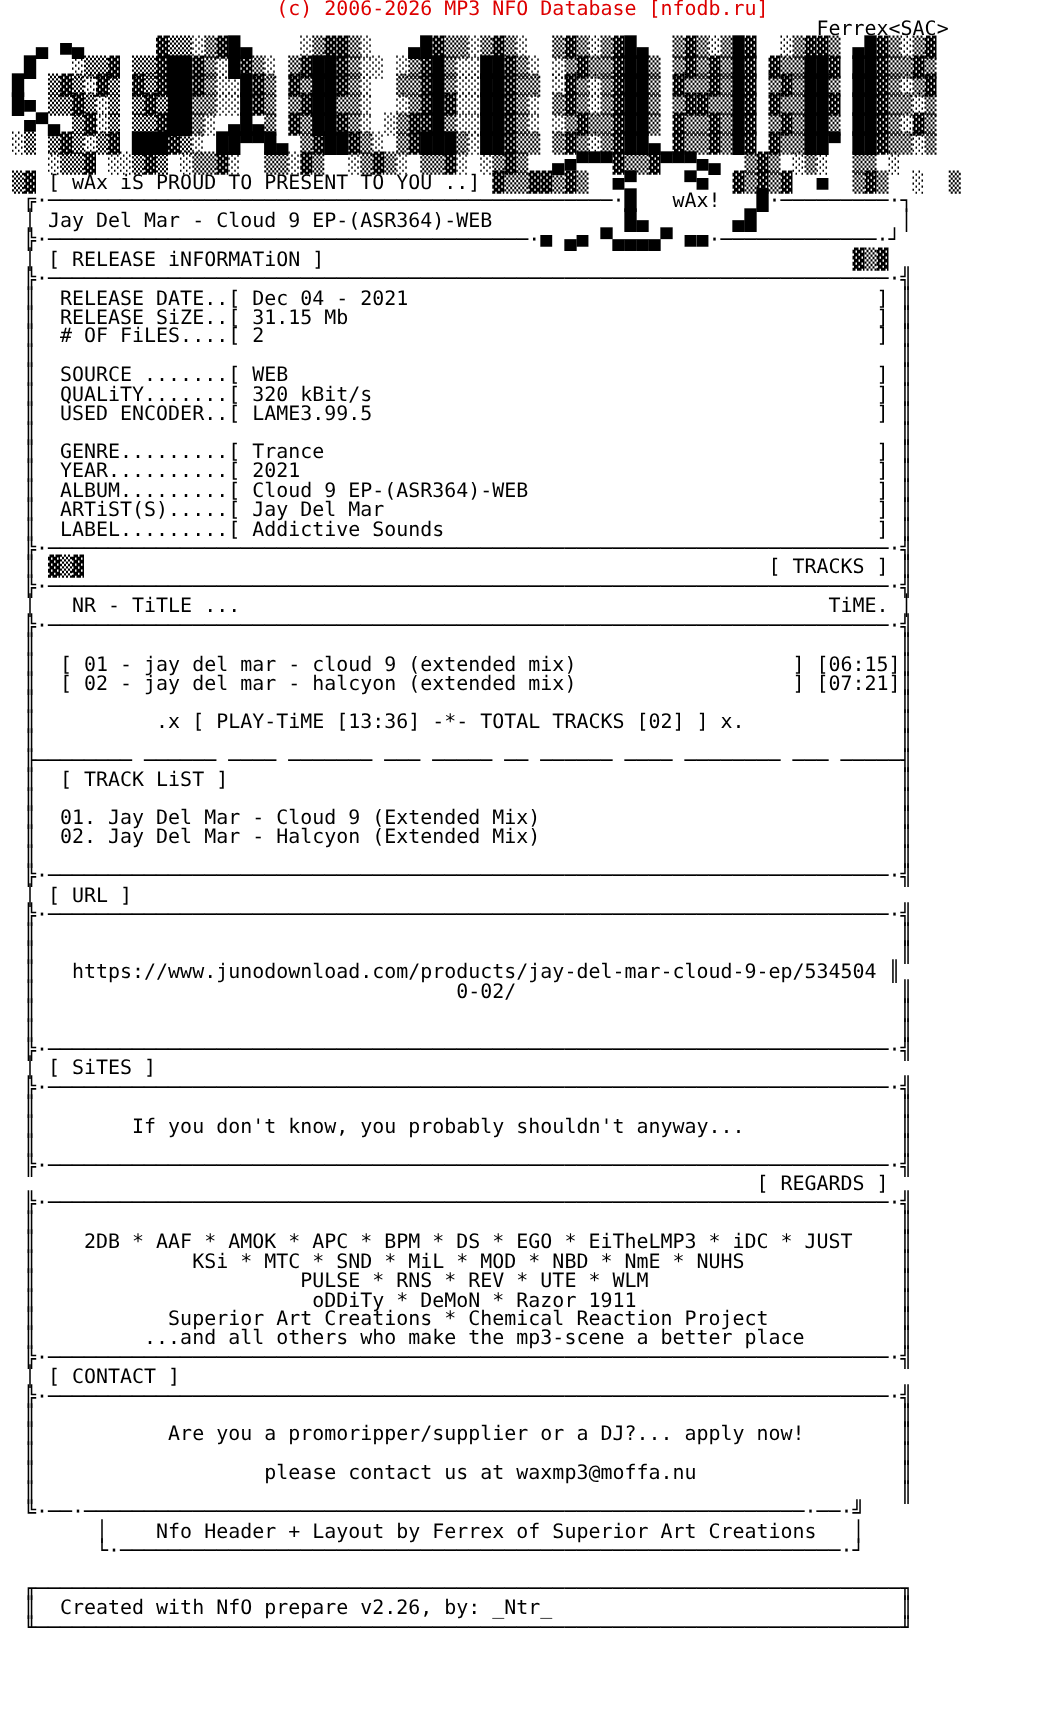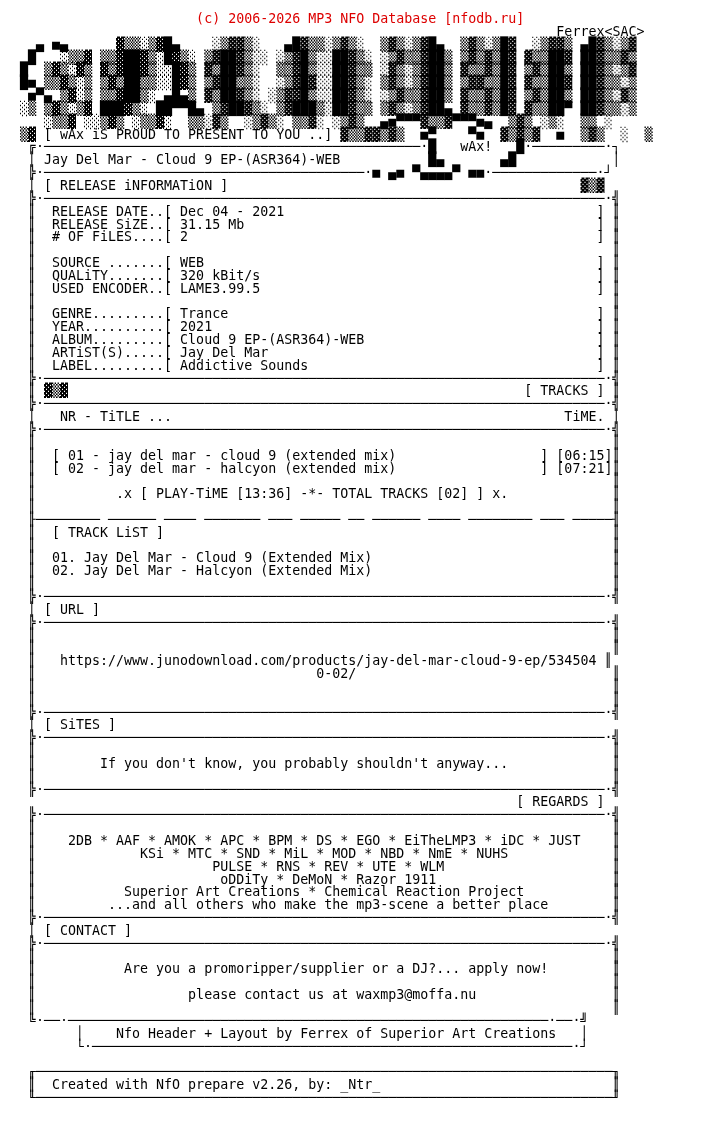--- a/index.html
+++ b/index.html
@@ -9,21 +9,21 @@
     width: 704px;
     height: 1140px;
     overflow: hidden;
   }
   .nfo-doc {
     width: 704px;
     height: 1140px;
     background: #ffffff;
   }
   pre.nfo {
-    margin: 12px;
+    margin: 0;
     padding: 1px 1px 0 0;
     font-family: "DejaVu Sans Mono", "Liberation Mono", monospace;
     font-size: 13.3px;
     line-height: 12.85px;
     letter-spacing: 0;
     color: #000000;
     white-space: pre;
   }
   .red { color: #dd0000; }
   .url-line { color: #000000; text-decoration: none; cursor: text; }

